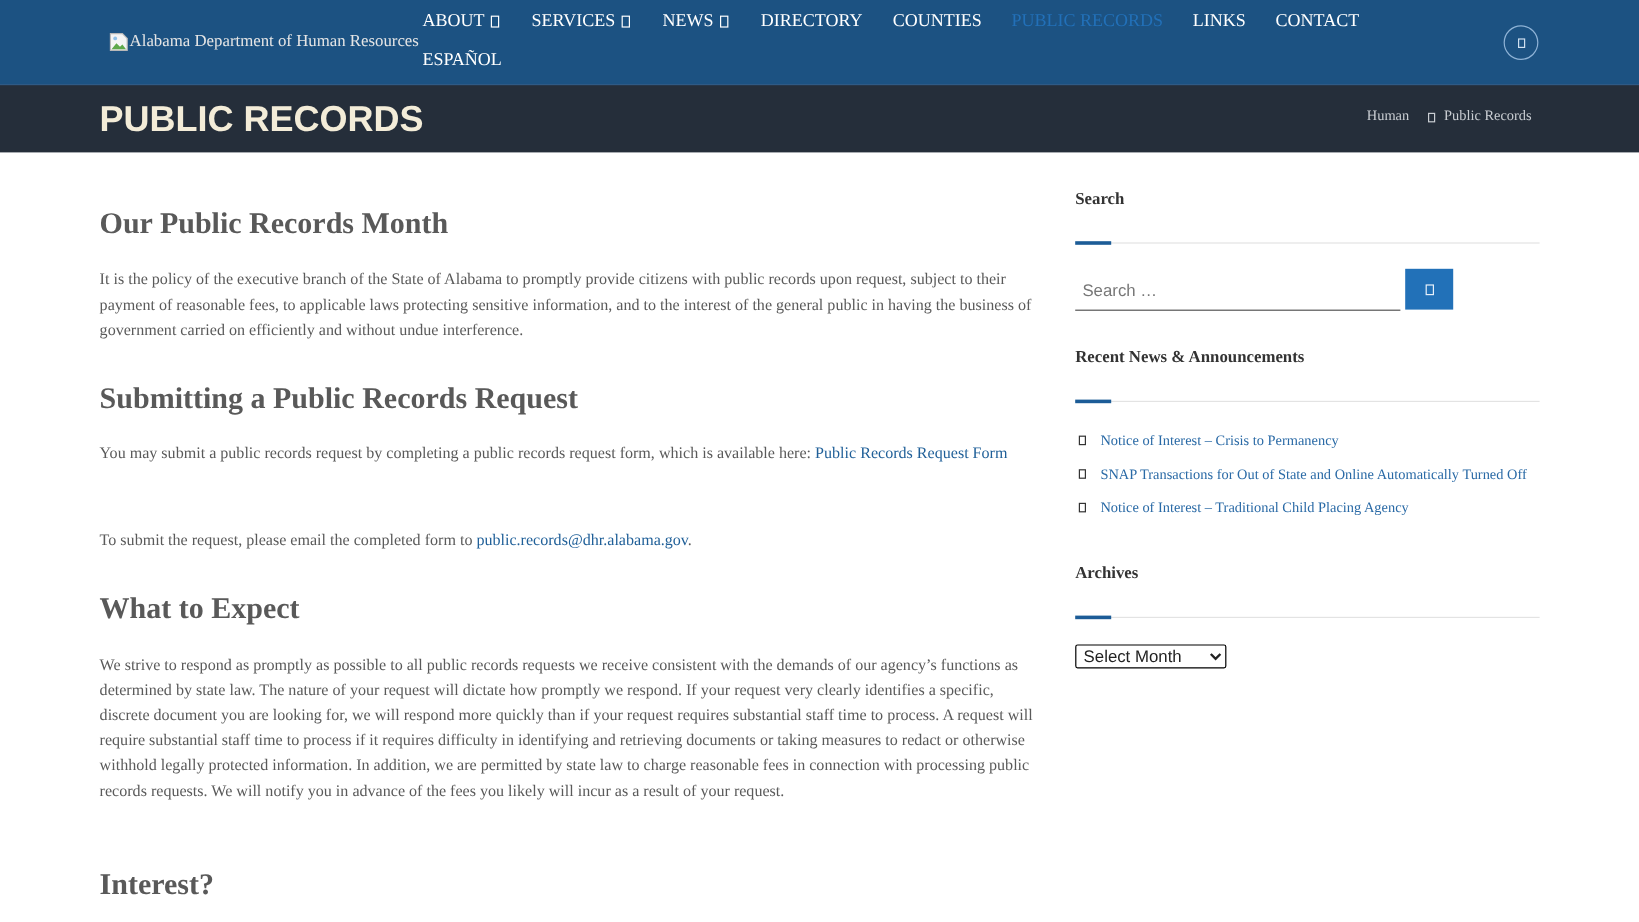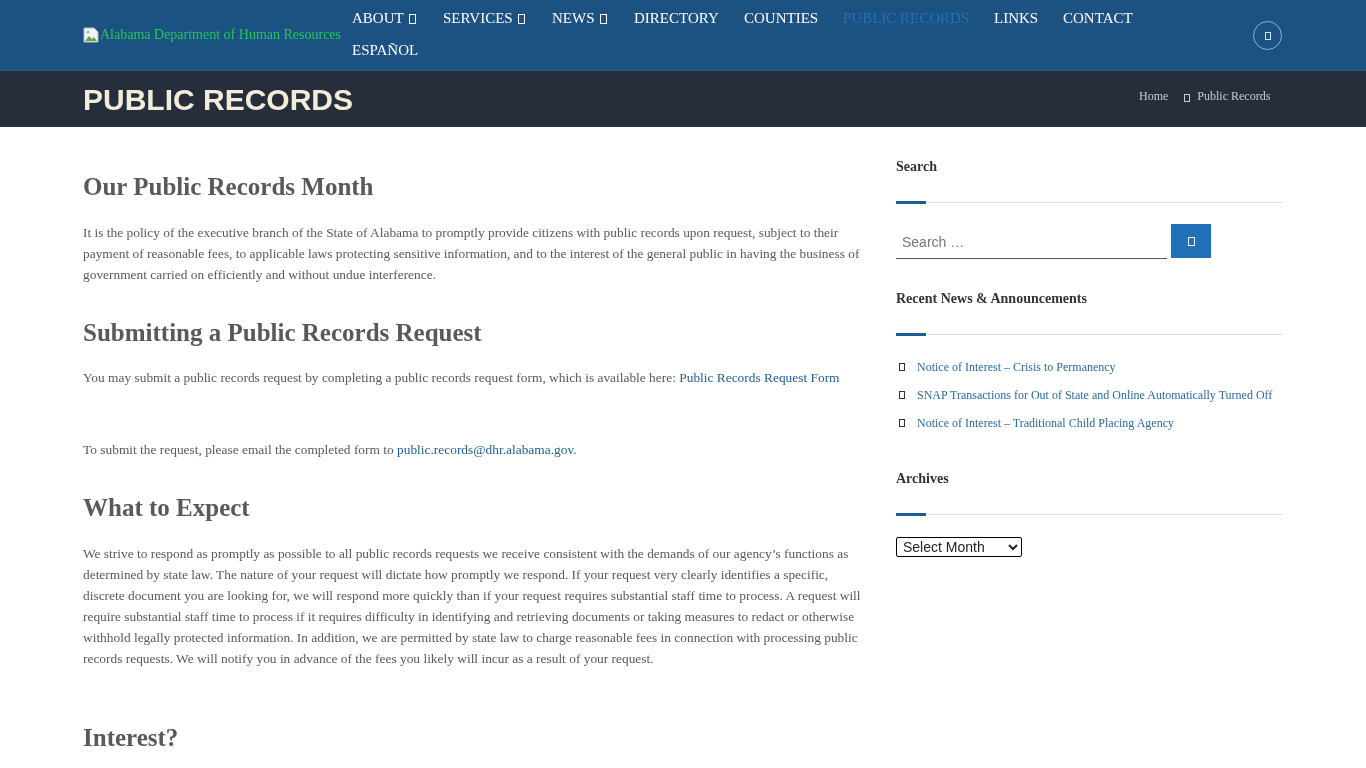--- a/index.html
+++ b/index.html
@@ -1,21 +1,21 @@
 <!DOCTYPE html>
 <html><head>
 <meta charset="utf-8">
 <style>
   * { box-sizing: border-box; margin: 0; padding: 0; }
   html, body { width: 1366px; height: 768px; overflow: hidden; background: #ffffff; }
   body { font-family: "Liberation Serif", serif; color: #555; }
 
   
   .topbar { position: absolute; left: 0; top: 0; width: 1366px; height: 70px; background: #1c5282; }
-  .logo { position: absolute; left: 83px; top: 27px; display: flex; align-items: flex-start; font-family: "Liberation Serif", serif; font-size: 14px; color: #22c55e; }
+  .logo { position: absolute; left: 91px; top: 27px; display: flex; align-items: flex-start; font-family: "Liberation Serif", serif; font-size: 14px; color: #e5e5e5; }
   .logo .broken-img { width: 16px; height: 16px; margin-right: 1px; position: relative; }
   .logo .broken-img svg { display: block; }
   .nav { position: absolute; left: 352px; top: 0; width: 820px; }
   .nav-item { position: absolute; font-family: "Liberation Serif", serif; font-size: 15px; color: #ffffff; white-space: nowrap; cursor: pointer; letter-spacing: 0; }
   .nav-item.active { color: #2270b8; }
   .nav-item .caret { display: inline-block; width: 7px; height: 10px; border: 1px solid #fff; margin-left: 5px; vertical-align: -1px; }
   .search-toggle { position: absolute; left: 1253px; top: 21px; width: 29px; height: 29px; border: 1px solid #8fb3d6; border-radius: 50%; display: flex; align-items: center; justify-content: center; cursor: pointer; }
   .search-toggle .glyph { width: 6px; height: 8px; border: 1px solid #cfe0f0; }
 
   
@@ -74,21 +74,21 @@
   </nav>
 
   <div class="search-toggle">
     <span class="glyph"></span>
   </div>
 </header>
 
 <section class="titlebar">
   <h1 class="page-title">PUBLIC RECORDS</h1>
   <div class="breadcrumb">
-    <a>Home</a>
+    <a>Human</a>
     <span class="sep"></span>
     <span>Public Records</span>
   </div>
 </section>
 
 <main class="main">
   <h2 style="top:46px;">Our Public Records Month</h2>
   <p style="top:95px;">It is the policy of the executive branch of the State of Alabama to promptly provide citizens with public records upon request, subject to their payment of reasonable fees, to applicable laws protecting sensitive information, and to the interest of the general public in having the business of government carried on efficiently and without undue interference.</p>
 
   <h2 style="top:192px;">Submitting a Public Records Request</h2>

